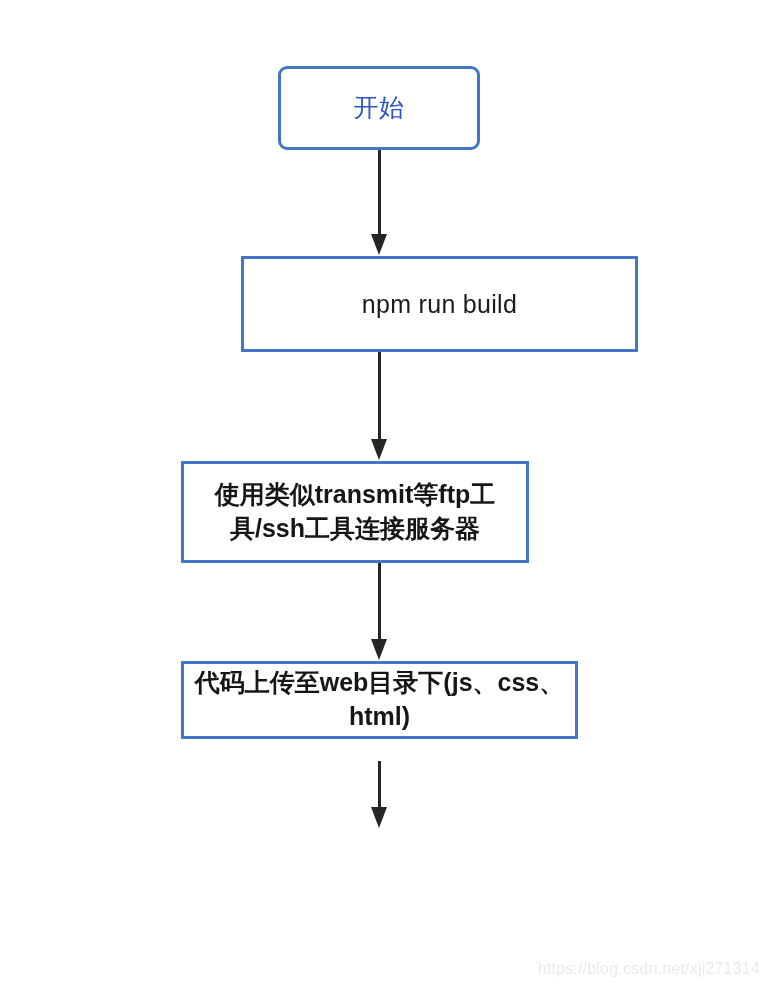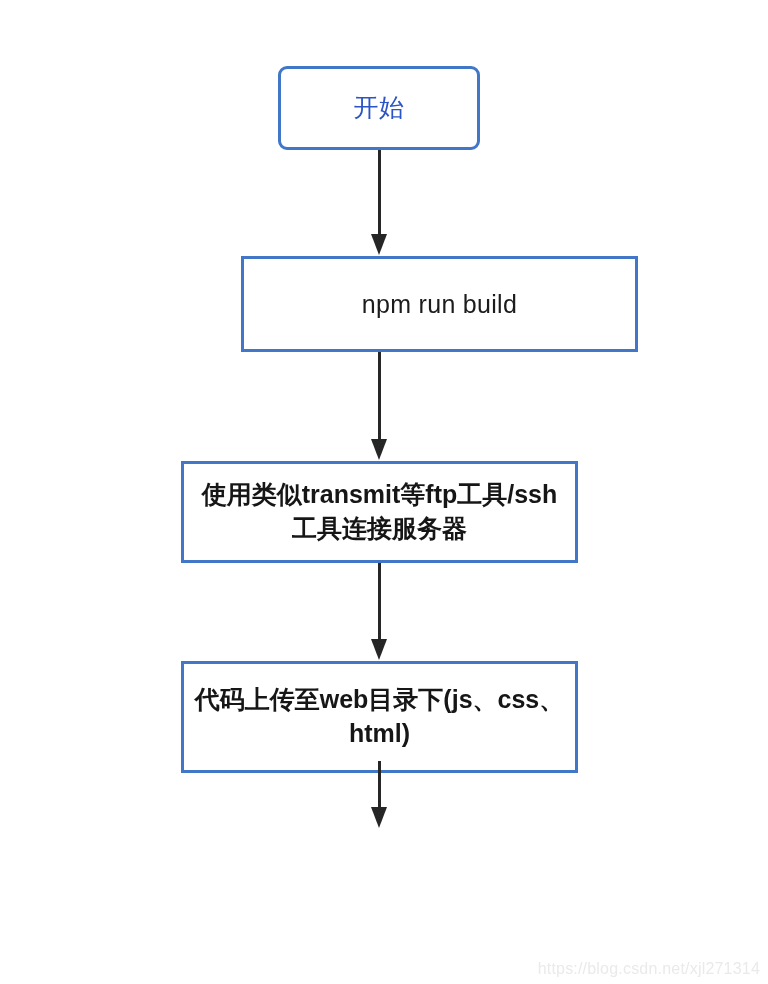--- a/index.html
+++ b/index.html
@@ -69,22 +69,22 @@
     color: #161616;
     font-size: 25px;
     font-weight: 700;
     line-height: 1.35;
     letter-spacing: 0px;
   }
 
   
   #node-start   { left: 278px; top: 66px;  width: 202px; height: 84px; }
   #node-build   { left: 197px; top: 256px; width: 397px; height: 96px; margin-left: 44px; }
-  #node-connect { left: 181px; top: 461px; width: 397px; height: 102px; }
-  #node-upload  { left: 181px; top: 661px; width: 397px; height: 112px; }
+  #node-connect { left: 181px; top: 461px; width: 348px; height: 102px; }
+  #node-upload  { left: 181px; top: 661px; width: 397px; height: 78px; }
   #node-end     { left: 278px; top: 829px; width: 202px; height: 85px; }
 
   
   .arrow {
     position: absolute;
   }
   .arrow-line {
     position: absolute;
     left: 0;
     top: 0;

